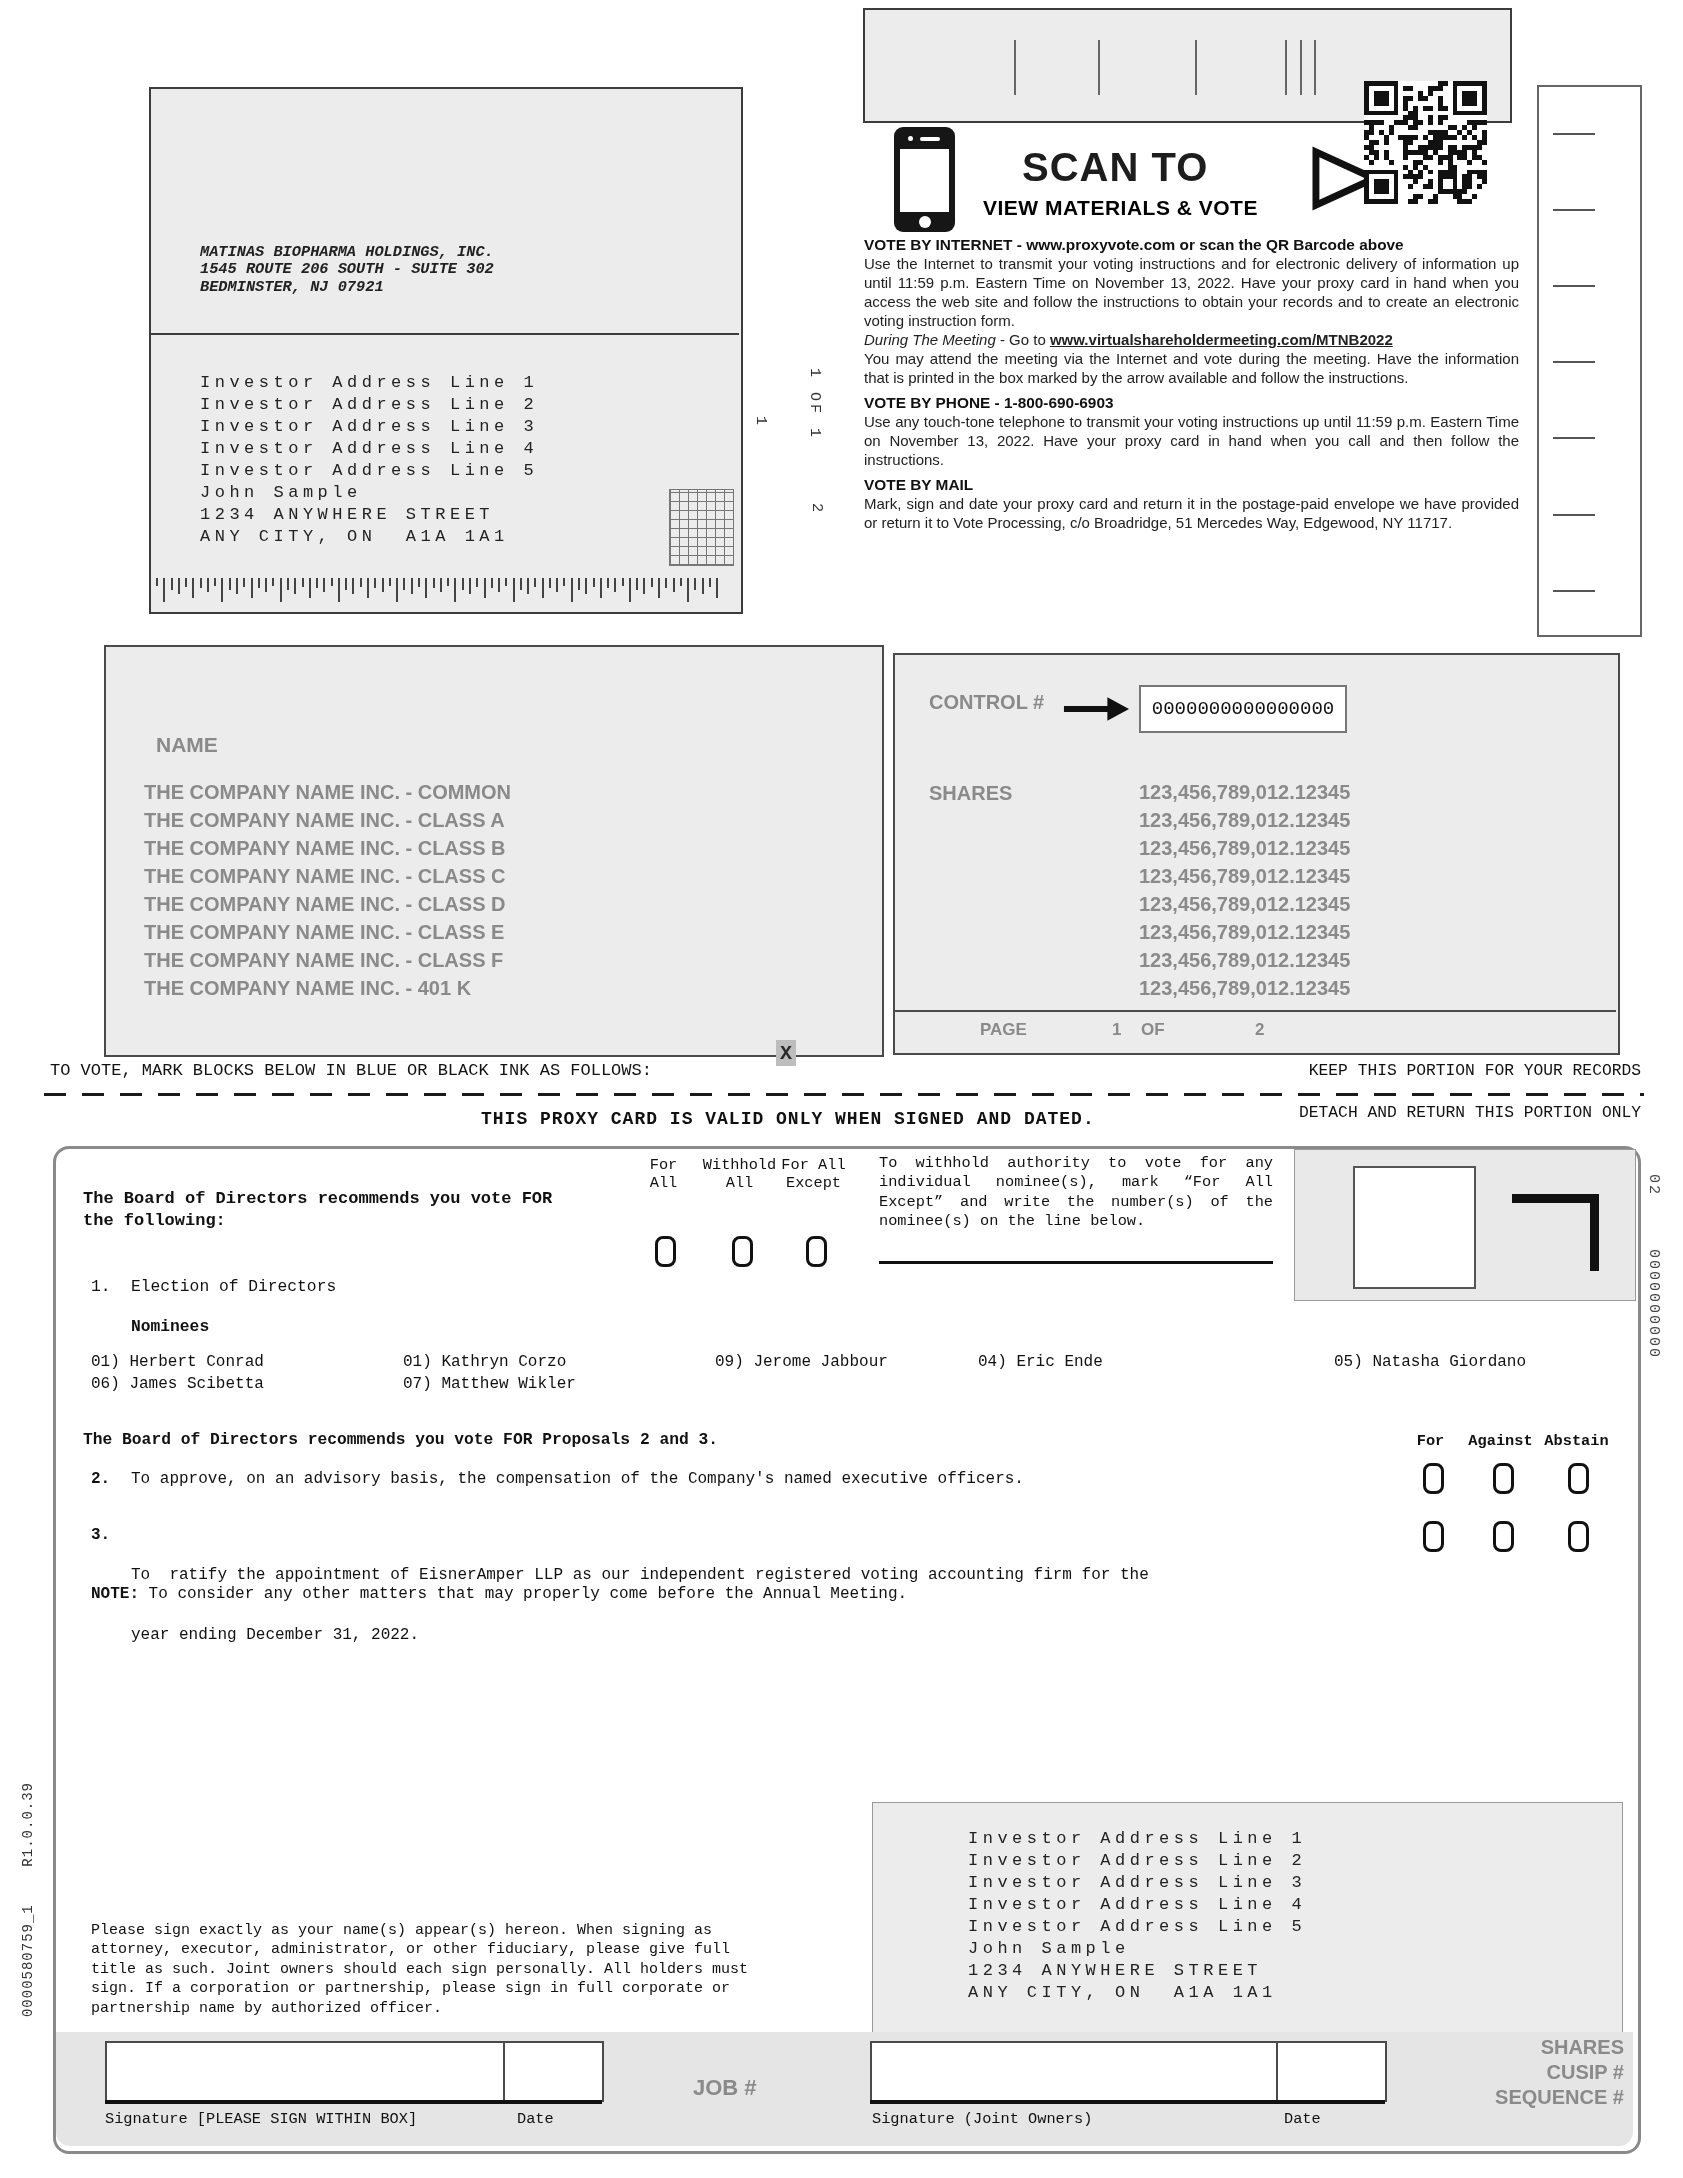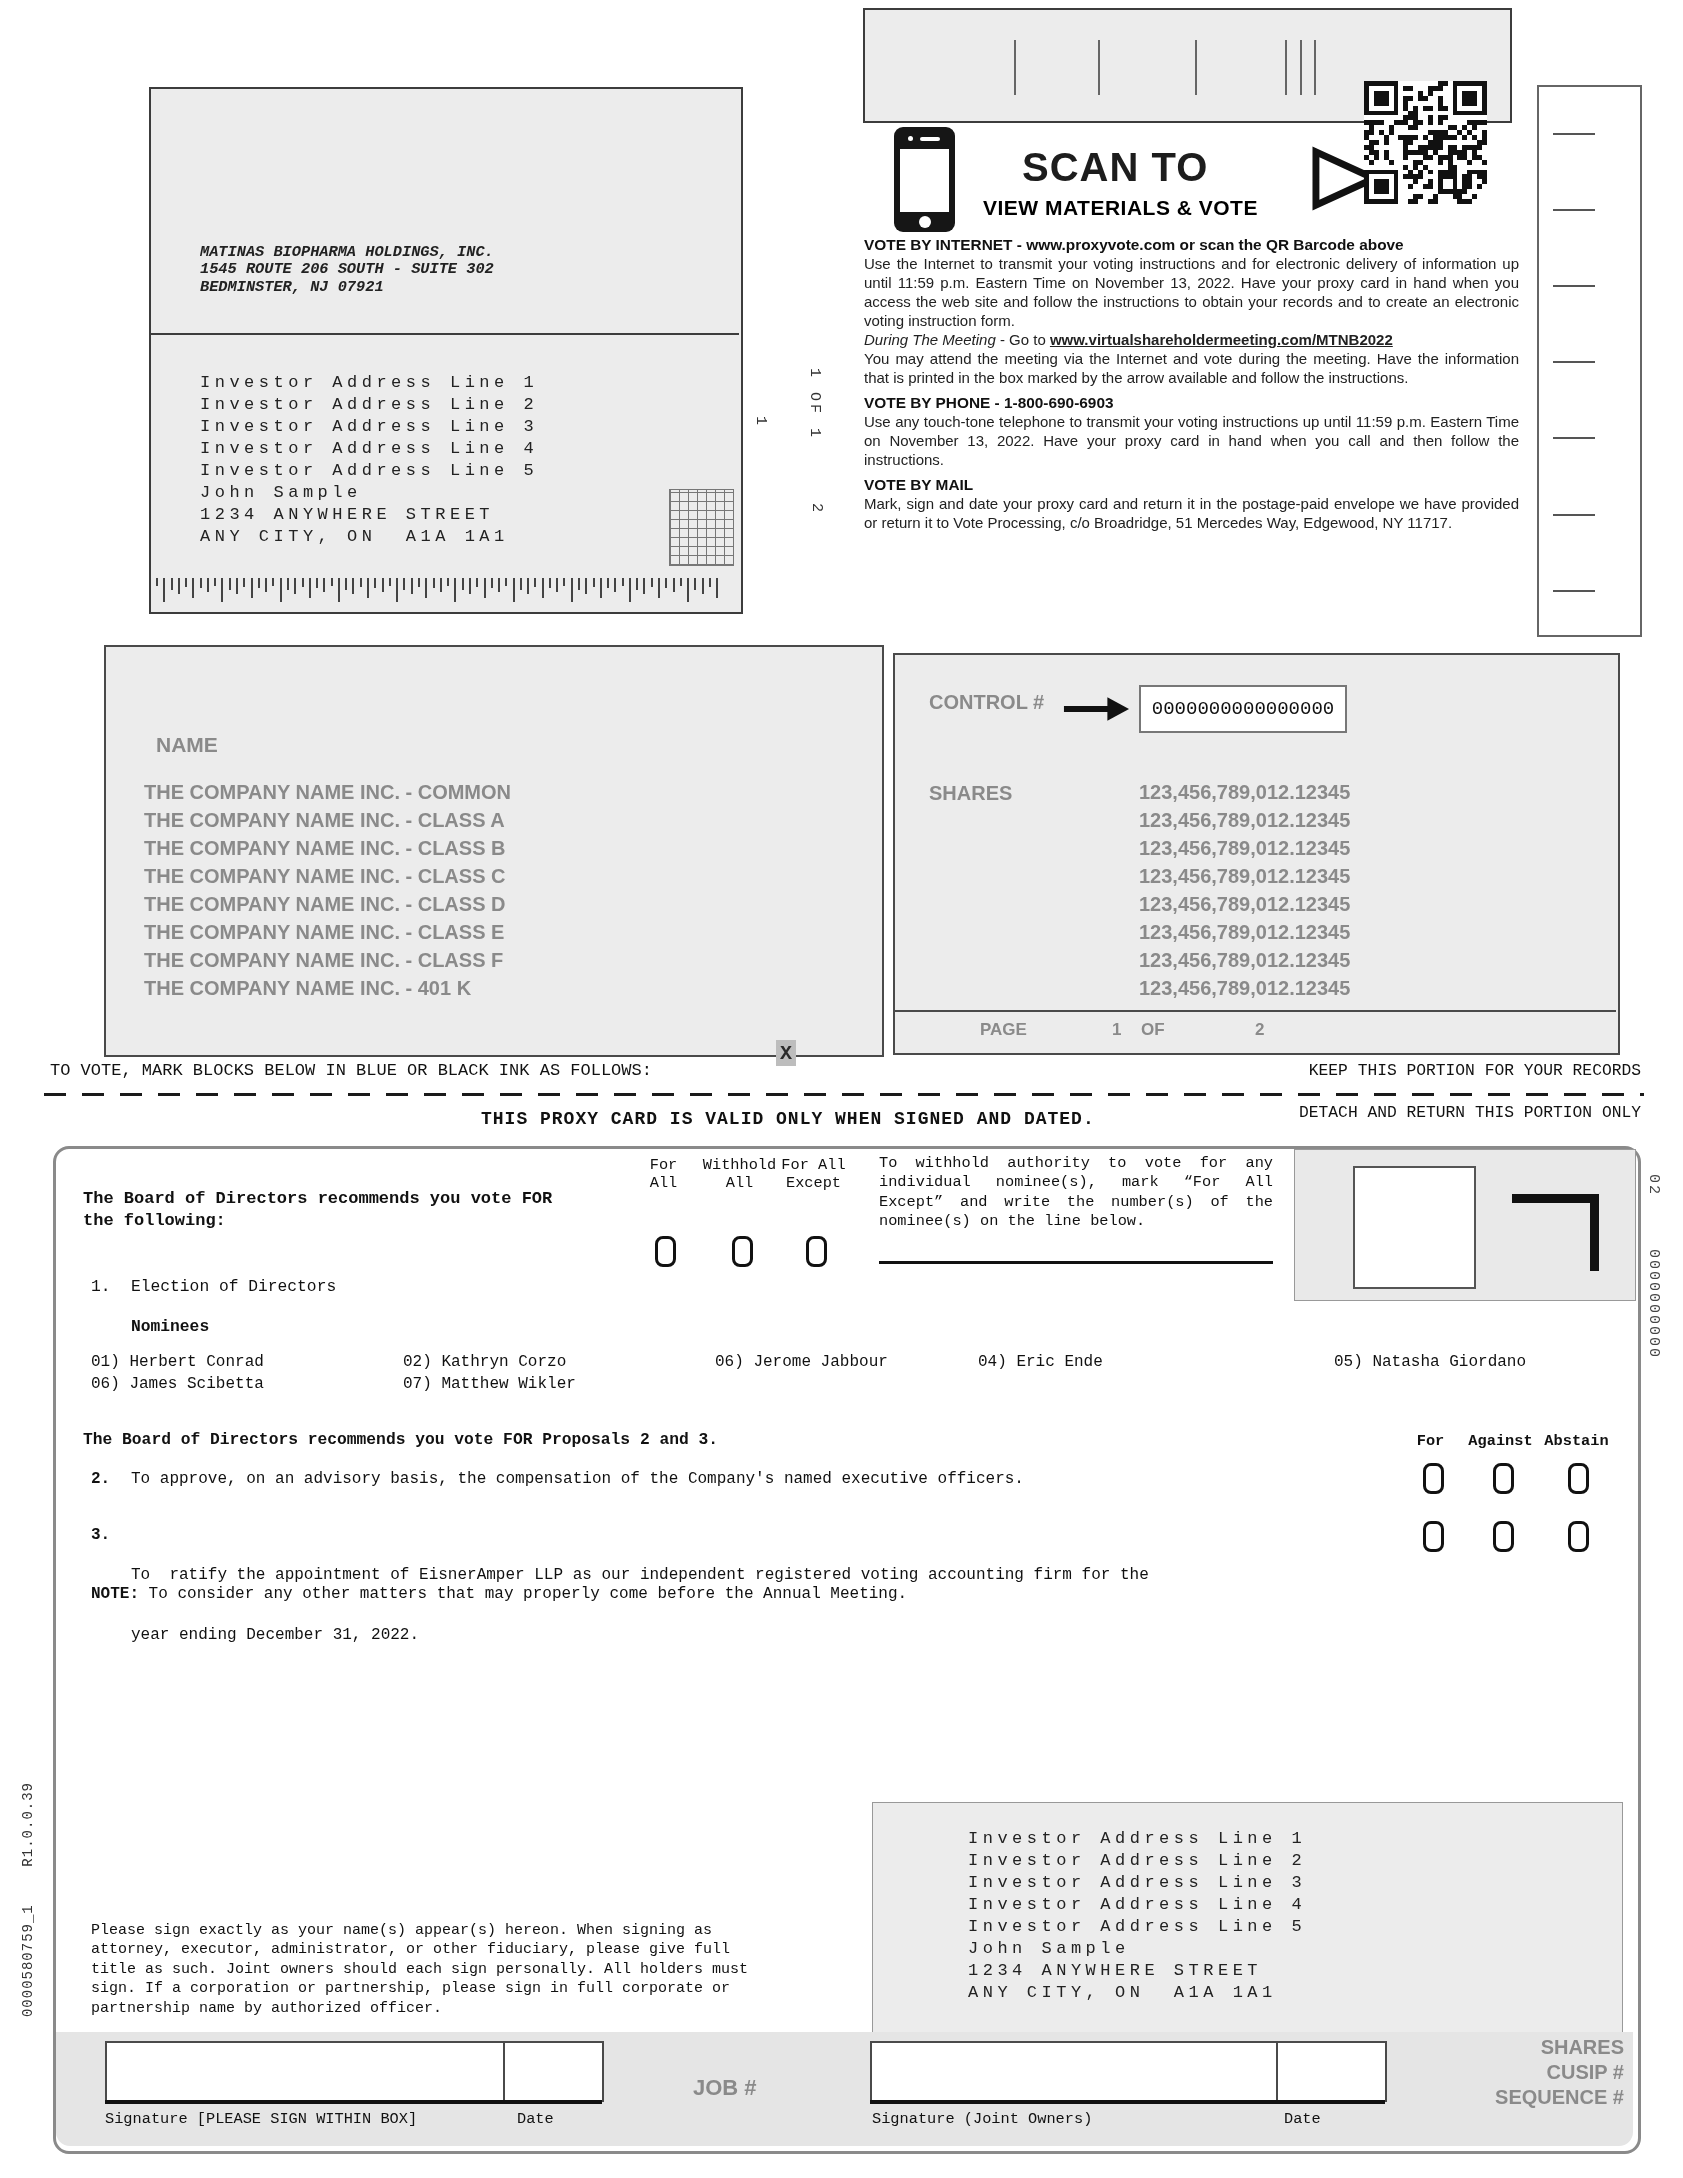--- a/index.html
+++ b/index.html
@@ -469,22 +469,22 @@
       <div class="jline">Except” and write the number(s) of the</div>
       <div>nominee(s) on the line below.</div>
     </div>
   <div class="abs" style="left:879px;top:1261px;width:394px;height:3px;background:#111;"></div>
 
   <div class="abs mono ballot-mono" style="left:91px;top:1277px;font-size:16.3px;">1.</div>
   <div class="abs mono ballot-mono" style="left:131px;top:1277px;font-size:16.3px;">Election of Directors</div>
   <div class="abs mono" style="left:131px;top:1317px;font-size:16.3px;font-weight:bold;color:#111;">Nominees</div>
   <div id="nominees-host">
       <div class="abs mono ballot-mono" style="left: 91px; top: 1352px;">01) Herbert Conrad</div>
-      <div class="abs mono ballot-mono" style="left: 403px; top: 1352px;">02) Kathryn Corzo</div>
-      <div class="abs mono ballot-mono" style="left: 715px; top: 1352px;">06) Jerome Jabbour</div>
+      <div class="abs mono ballot-mono" style="left: 403px; top: 1352px;">01) Kathryn Corzo</div>
+      <div class="abs mono ballot-mono" style="left: 715px; top: 1352px;">09) Jerome Jabbour</div>
       <div class="abs mono ballot-mono" style="left: 978px; top: 1352px;">04) Eric Ende</div>
       <div class="abs mono ballot-mono" style="left: 1334px; top: 1352px;">05) Natasha Giordano</div>
       <div class="abs mono ballot-mono" style="left: 91px; top: 1374px;">06) James Scibetta</div>
       <div class="abs mono ballot-mono" style="left: 403px; top: 1374px;">07) Matthew Wikler</div>
     </div>
 
   <div class="abs mono" style="left:83px;top:1430px;font-size:16.3px;font-weight:bold;color:#111;">The Board of Directors recommends you vote FOR Proposals 2 and 3.</div>
   <div class="colhead" style="left:1381px;top:1432px;font-weight:bold;">
     <div>For</div>
   </div>

